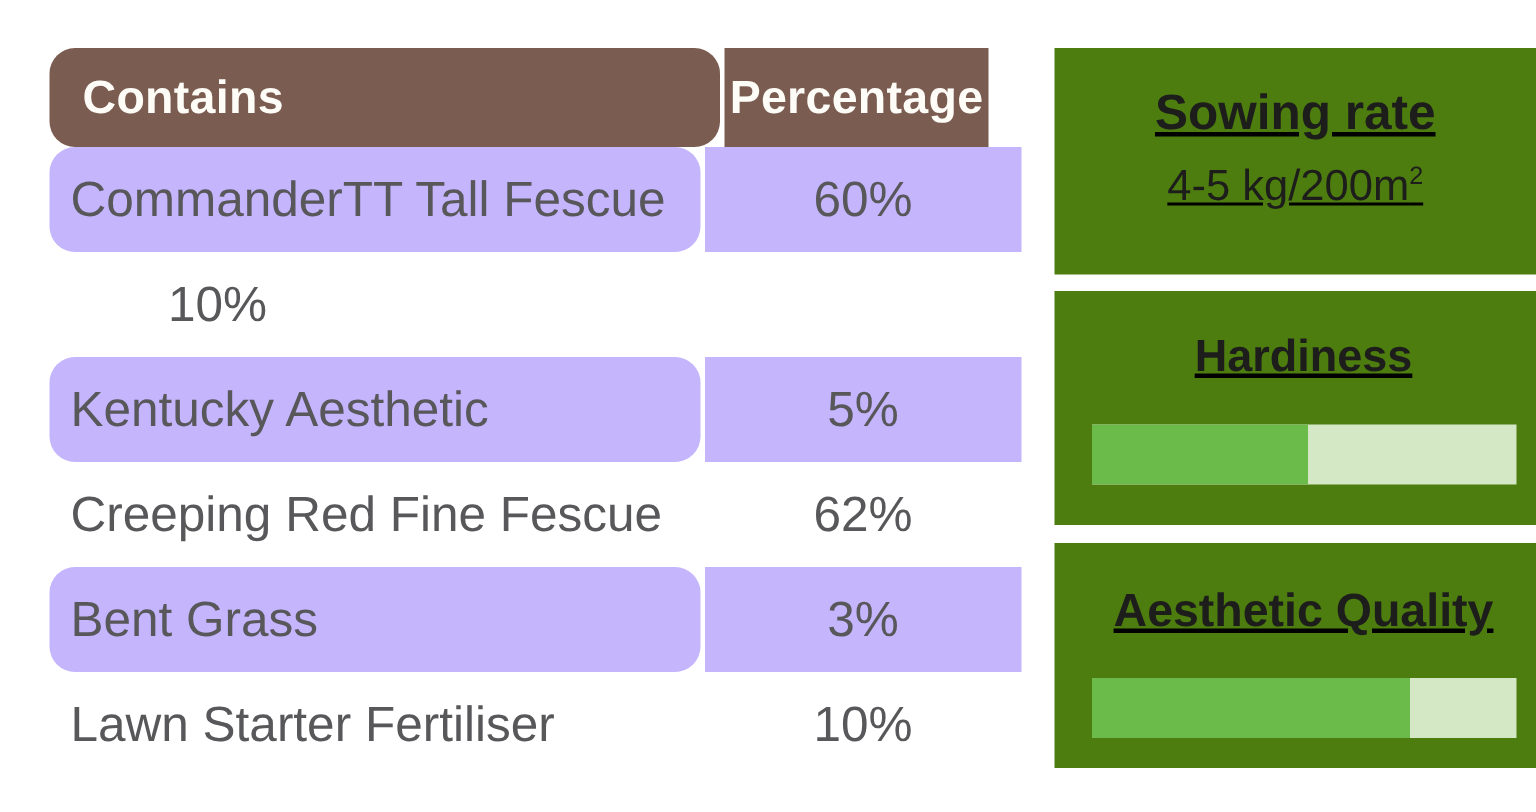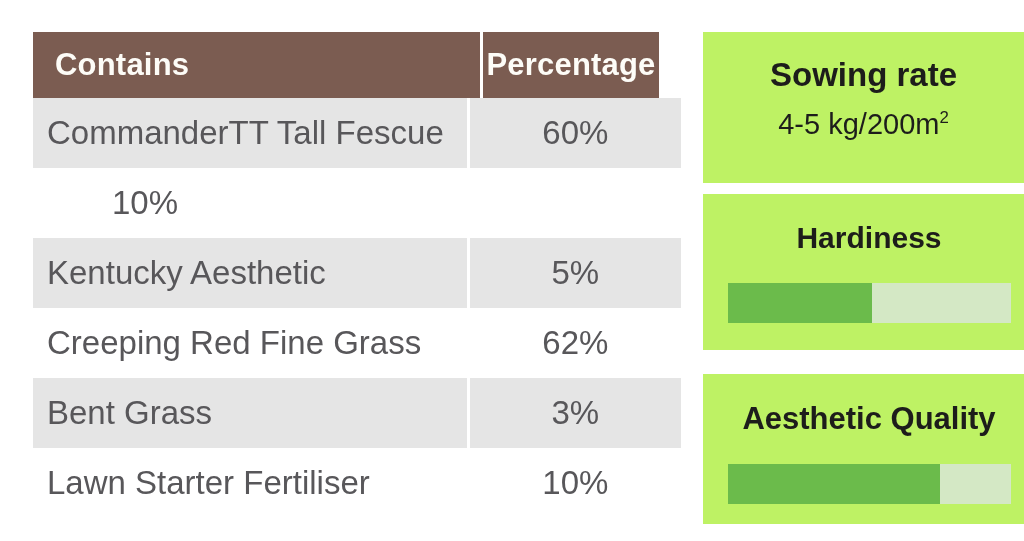--- a/index.html
+++ b/index.html
@@ -63,52 +63,54 @@
   }
   .cell-name {
     width: 447px;
     display: flex;
     align-items: center;
     padding-left: 14px;
     box-sizing: border-box;
     font-size: 33px;
     color: #58575a;
     font-weight: normal;
+    border-radius: 17px;
   }
   .cell-pct {
     width: 218px;
     margin-left: 3px;
     display: flex;
     align-items: center;
     justify-content: center;
     box-sizing: border-box;
     font-size: 33px;
     color: #58575a;
     font-weight: normal;
   }
   .tbl-row.alt .cell-name,
   .tbl-row.alt .cell-pct {
-    background: #e5e5e5;
+    background: #c4b5fd;
   }
   .tbl-row.plain .cell-name,
   .tbl-row.plain .cell-pct {
     background: #ffffff;
   }
 
   
   .side-panel {
     position: absolute;
     left: 703px;
     top: 32px;
     width: 321px;
   }
   .card {
-    background: #bef264;
+    background: #4d7c0f;
     box-sizing: border-box;
     width: 321px;
+    text-decoration: underline;
   }
   .card-sowing {
     height: 151px;
     padding-top: 24px;
     text-align: center;
   }
   .card-title-lg {
     font-size: 33px;
     font-weight: bold;
     color: #1d1d1b;
@@ -127,21 +129,21 @@
   }
 
   .card-meter {
     margin-top: 11px;
     height: 156px;
     padding-top: 27px;
     text-align: center;
     padding-left: 11px;
   }
   .card-meter.second {
-    margin-top: 24px;
+    margin-top: 12px;
     height: 150px;
     text-align: center;
   }
   .meter-title {
     font-size: 30px;
     font-weight: bold;
     color: #1d1d1b;
     line-height: 1.15;
   }
   .meter-title.wide {
@@ -185,21 +187,21 @@
       <div class="tbl-row plain">
         <div class="cell-pct">10%</div>
       </div>
 
       <div class="tbl-row alt">
         <div class="cell-name">Kentucky Aesthetic</div>
         <div class="cell-pct">5%</div>
       </div>
 
       <div class="tbl-row plain">
-        <div class="cell-name">Creeping Red Fine Grass</div>
+        <div class="cell-name">Creeping Red Fine Fescue</div>
         <div class="cell-pct">62%</div>
       </div>
 
       <div class="tbl-row alt">
         <div class="cell-name">Bent Grass</div>
         <div class="cell-pct">3%</div>
       </div>
 
       <div class="tbl-row plain">
         <div class="cell-name">Lawn Starter Fertiliser</div>

